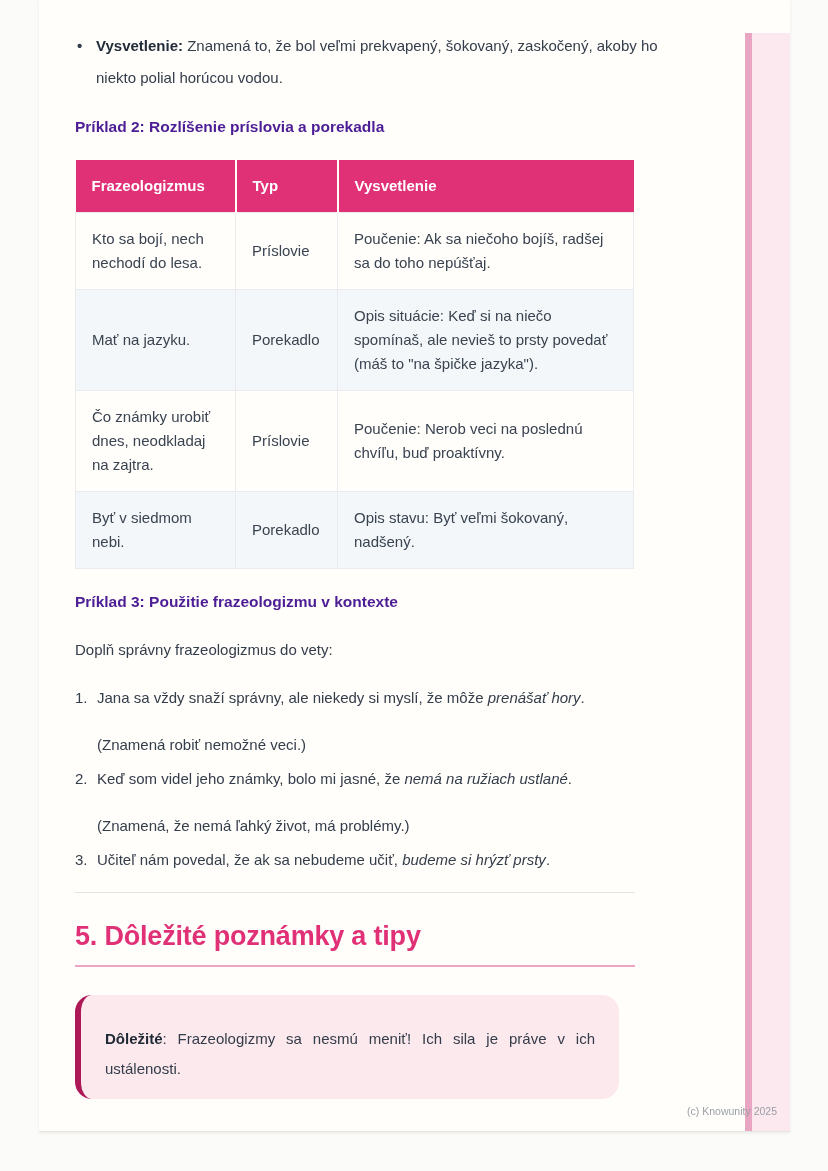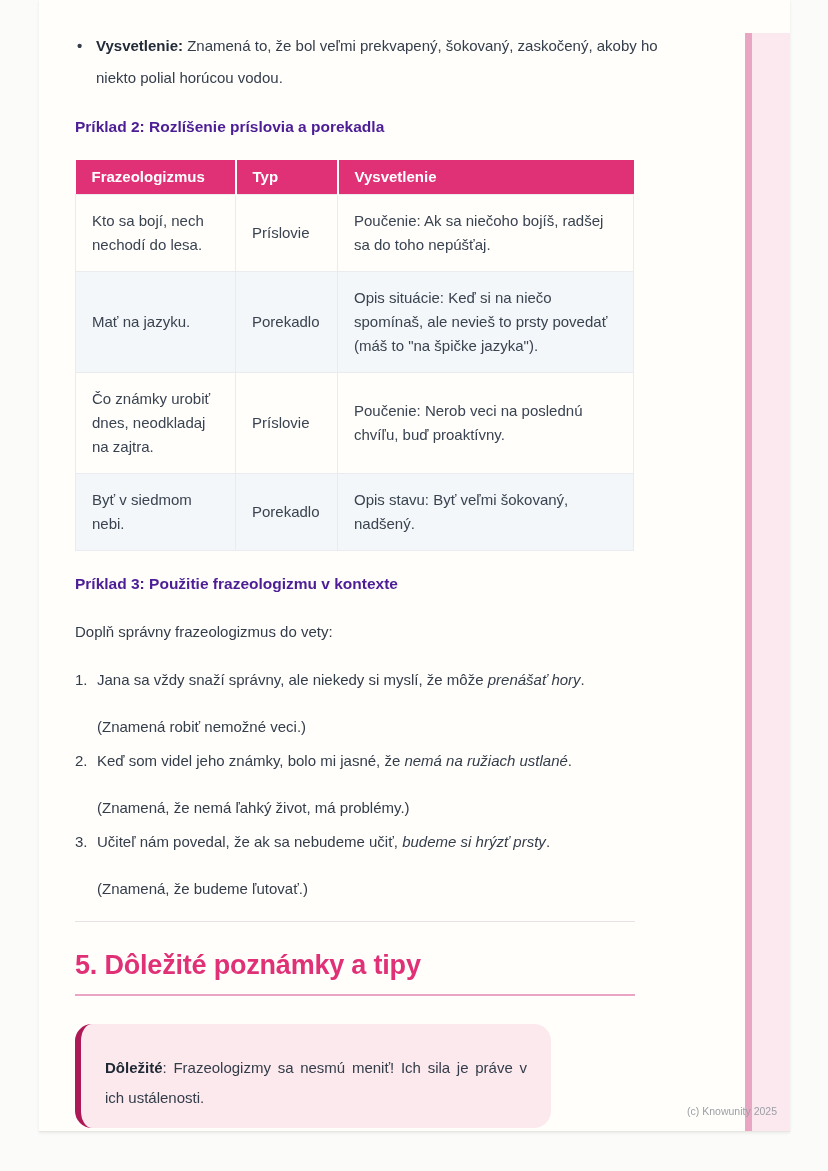--- a/index.html
+++ b/index.html
@@ -36,21 +36,21 @@
   .bullet-marker { position: absolute; left: 2px; font-weight: bold; }
   .b { font-weight: bold; color: #222b38; }
   
   .h-example { margin: 22px 0 0; font-weight: bold; color: #4c1d95; font-size: 15.5px; line-height: 22px; }
   
   table { border-collapse: collapse; margin-top: 22px; width: 558px; table-layout: fixed; }
   col.c1 { width: 160px; } col.c2 { width: 102px; } col.c3 { width: 296px; }
   thead th {
     background: var(--accent, #e03177); color: #ffffff;
     font-size: 15px; font-weight: bold; text-align: left;
-    height: 34px; padding: 0 16px; box-sizing: border-box;
+    height: 52px; padding: 0 16px; box-sizing: border-box;
     border-right: 2px solid #fffefb;
   }
   thead th:last-child { border-right: none; }
   tbody td {
     border: 1px solid #e9ebee;
     padding: 14px 16px; line-height: 24px;
     vertical-align: middle; color: #3a4350; font-size: 15px;
     background: transparent;
   }
   tbody tr:nth-child(even) td { background: var(--row_alt, #f3f7f9); }
@@ -63,21 +63,21 @@
   em { font-style: italic; }
   
   .divider { border: none; border-top: 1px solid #e8e2e4; margin: 18px 0 0; width: 560px; }
   .section-heading {
     margin: 26px 0 0; font-size: 27px; font-weight: bold;
     color: var(--accent, #e03177); letter-spacing: -0.2px; line-height: 34px;
   }
   .section-underline { border: none; border-top: 2px solid var(--heading_underline, #eaa5c4); margin: 12px 0 0; width: 560px; }
   
   .callout {
-    margin-top: 28px; width: 476px; box-sizing: border-box;
+    margin-top: 28px; width: 544px; box-sizing: border-box;
     background: var(--callout_bg, #fbe9ed);
     border-left: 6px solid var(--accent_dark, #ad1857);
     border-radius: 17px;
     padding: 29px 24px 15px 24px;
     line-height: 30px; text-align: justify; color: #333c49;
   }
   .callout .b { color: #1f2835; }
   
   .footer {
     position: absolute; right: 13px; bottom: 14px;
@@ -150,21 +150,20 @@
       <li>
         <span class="num">1.</span><span>Jana sa vždy snaží správny, ale niekedy si myslí, že môže </span><em>prenášať hory</em><span>.</span>
         <span class="note">(Znamená robiť nemožné veci.)</span>
       </li>
       <li>
         <span class="num">2.</span><span>Keď som videl jeho známky, bolo mi jasné, že </span><em>nemá na ružiach ustlané</em><span>.</span>
         <span class="note">(Znamená, že nemá ľahký život, má problémy.)</span>
       </li>
       <li>
         <span class="num">3.</span><span>Učiteľ nám povedal, že ak sa nebudeme učiť, </span><em>budeme si hrýzť prsty</em><span>.</span>
-        <span class="note">(Znamená, že budeme ľutovať.)</span>
       </li>
     </ol>
 
     <hr class="divider">
 
     <h2 class="section-heading">5. Dôležité poznámky a tipy</h2>
     <hr class="section-underline">
 
     <div class="callout">
       <span class="b">Dôležité</span><span>: Frazeologizmy sa nesmú meniť! Ich sila je práve v ich ustálenosti.</span>

